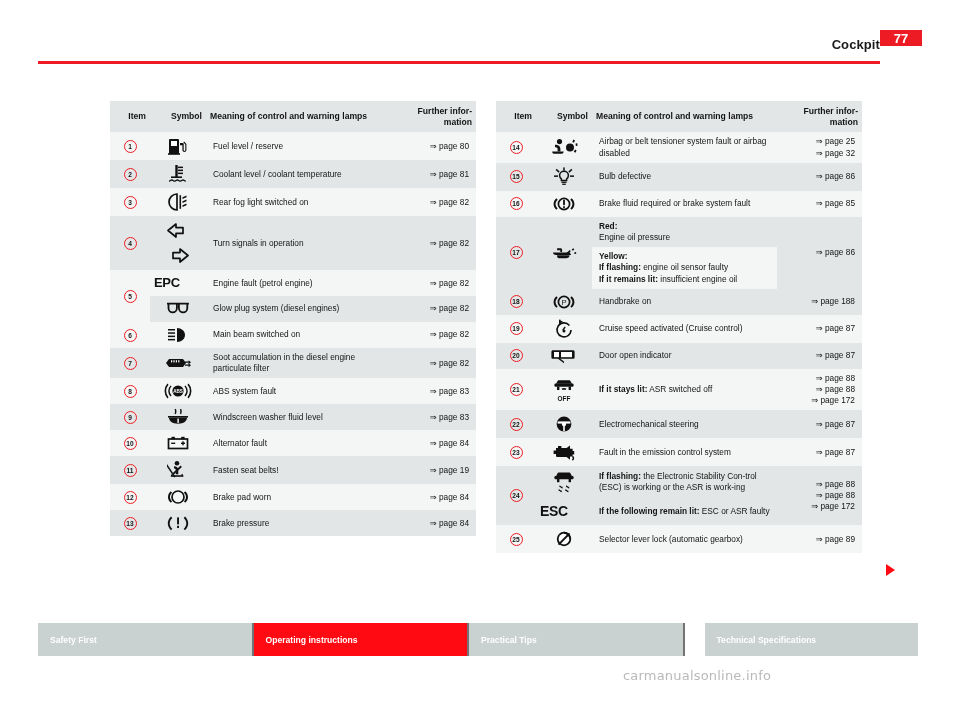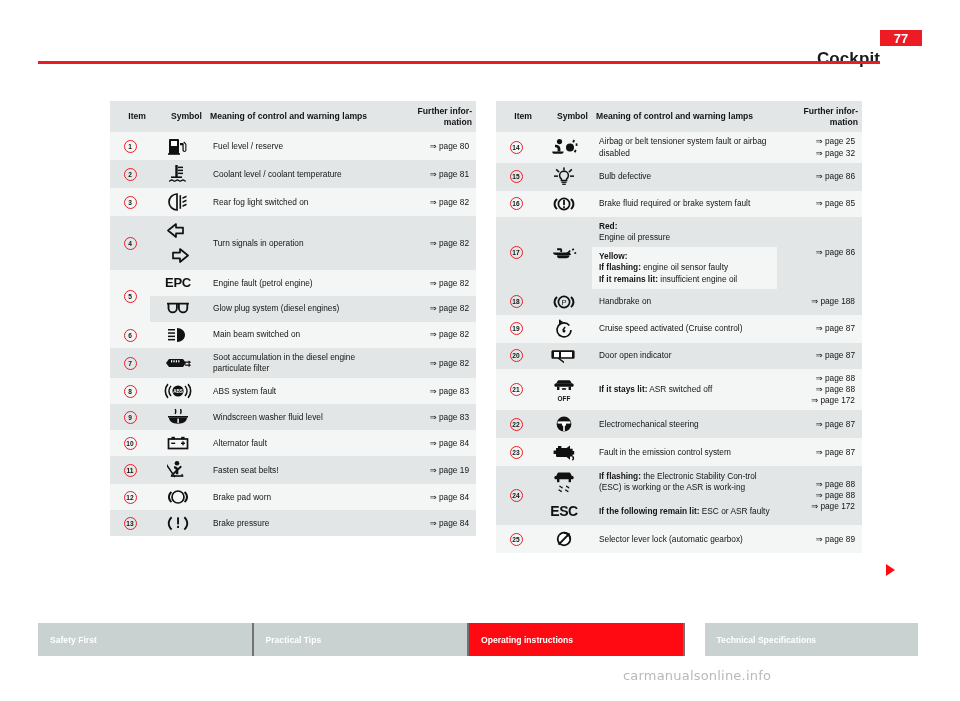--- a/index.html
+++ b/index.html
@@ -7,22 +7,22 @@
     width:960px;height:701px;background:#ffffff;
     font-family:"Liberation Sans",sans-serif;
     -webkit-font-smoothing:antialiased;
     position:relative;overflow:hidden;
   }
   .page{position:relative;width:960px;height:701px;}
 
   
   .hdr{position:absolute;left:0;top:35px;width:960px;height:32px;}
   .hdr-title{
-    position:absolute;right:80px;top:14px;
-    font-size:17px;font-weight:bold;color:#1a1a1a;letter-spacing:.1px;
+    position:absolute;right:80px;top:2px;
+    font-size:13px;font-weight:bold;color:#1a1a1a;letter-spacing:.1px;
   }
   .hdr-pagebox{
     position:absolute;right:38px;top:-5px;width:42px;height:16px;
     background:#ed1c24;color:#ffffff;
     font-size:13px;font-weight:bold;
     display:flex;align-items:center;justify-content:center;
   }
   .hdr-rule{
     position:absolute;left:38px;top:61px;width:842px;height:3px;background:#ed1c24;
   }
@@ -52,21 +52,21 @@
   .th-ref{text-align:right;padding-right:7px;}
 
   .tbl td{
     border:0;font-size:8.3px;color:#141414;
     padding:4px 4px;vertical-align:middle;line-height:1.35;
   }
   .r-odd  td{background:#f4f5f5;}
   .r-even td{background:#e3e6e6;}
 
   td.c-item{text-align:center;vertical-align:middle;}
-  td.c-sym{text-align:center;vertical-align:middle;}
+  td.c-sym{text-align:left;vertical-align:middle;}
   td.c-mean{text-align:left;padding-left:7px;padding-right:6px;}
   td.c-ref{text-align:right;padding-right:7px;white-space:nowrap;vertical-align:middle;margin-top:48px;}
 
   
   .itemno{
     display:inline-block;width:13px;height:13px;line-height:12px;
     border:1.2px solid #ed1c24;border-radius:50%;
     color:#141414;font-size:6.6px;font-weight:bold;text-align:center;
     box-sizing:border-box;
   }
@@ -671,20 +671,20 @@
         </tr>
       </tbody>
     </table>
 
   </div>
 
   <div class="nextarrow"></div>
 
   <div class="footer">
     <div class="ftab">Safety First</div>
+    <div class="ftab active">Operating instructions</div>
     <div class="ftab">Practical Tips</div>
-    <div class="ftab active">Operating instructions</div>
     <div class="ftab">Technical Specifications</div>
   </div>
 
   <div class="watermark">carmanualsonline.info</div>
 
 </div>
 
 </body></html>

